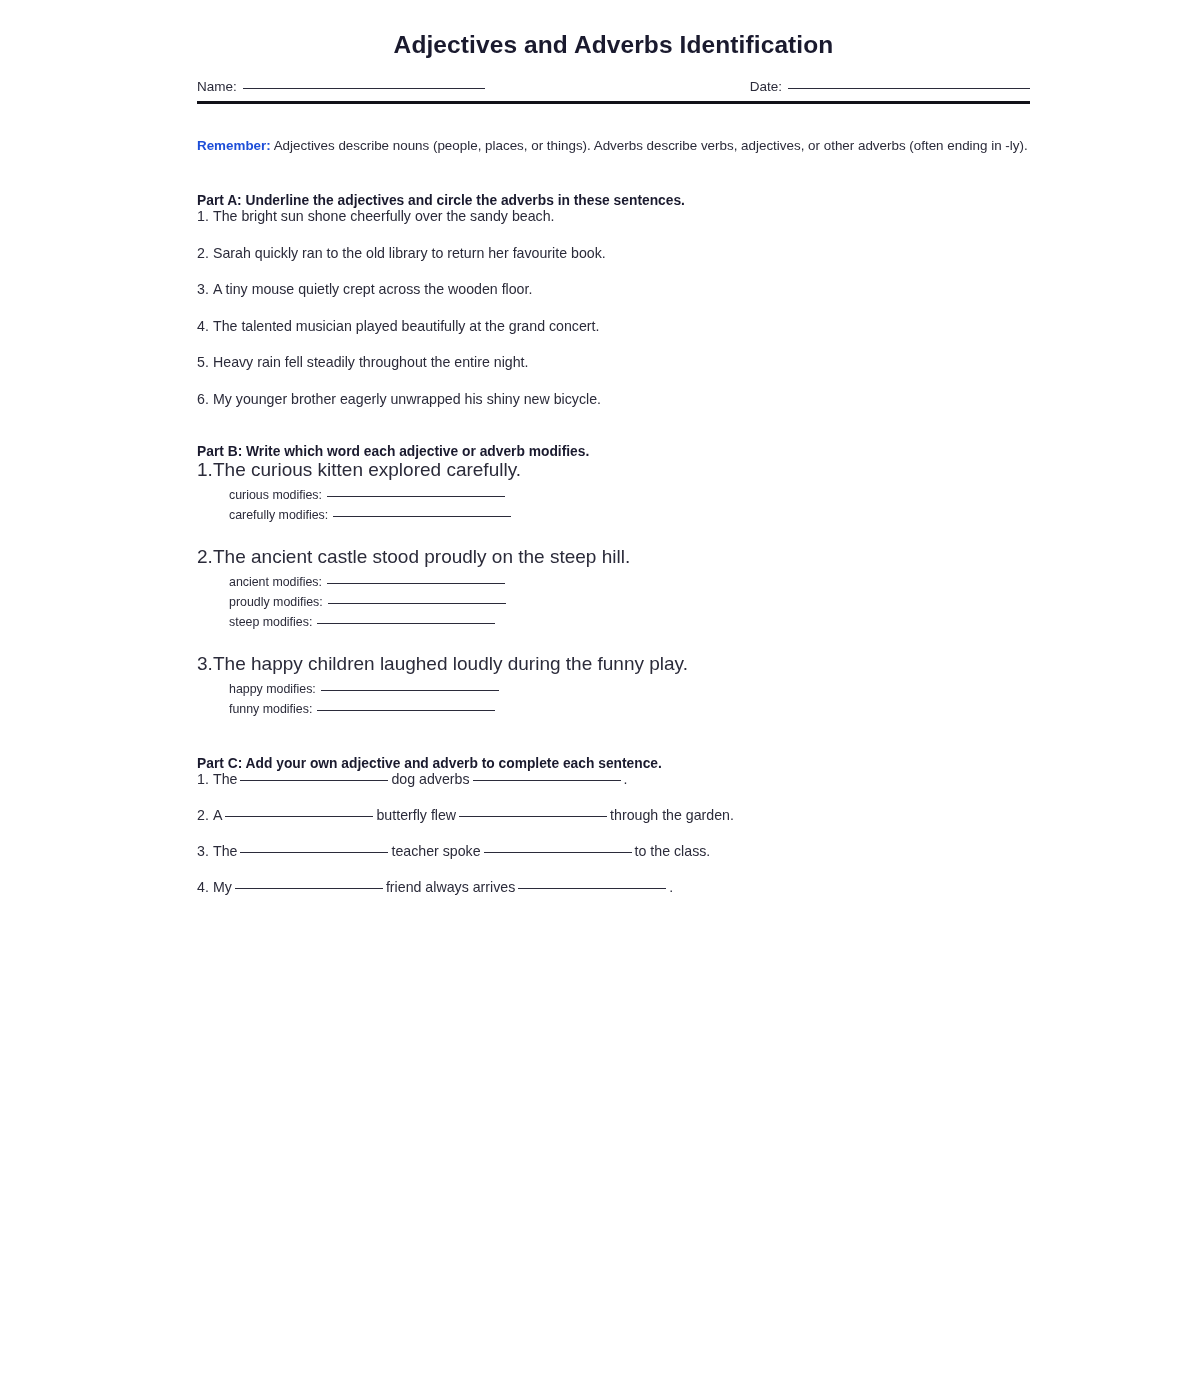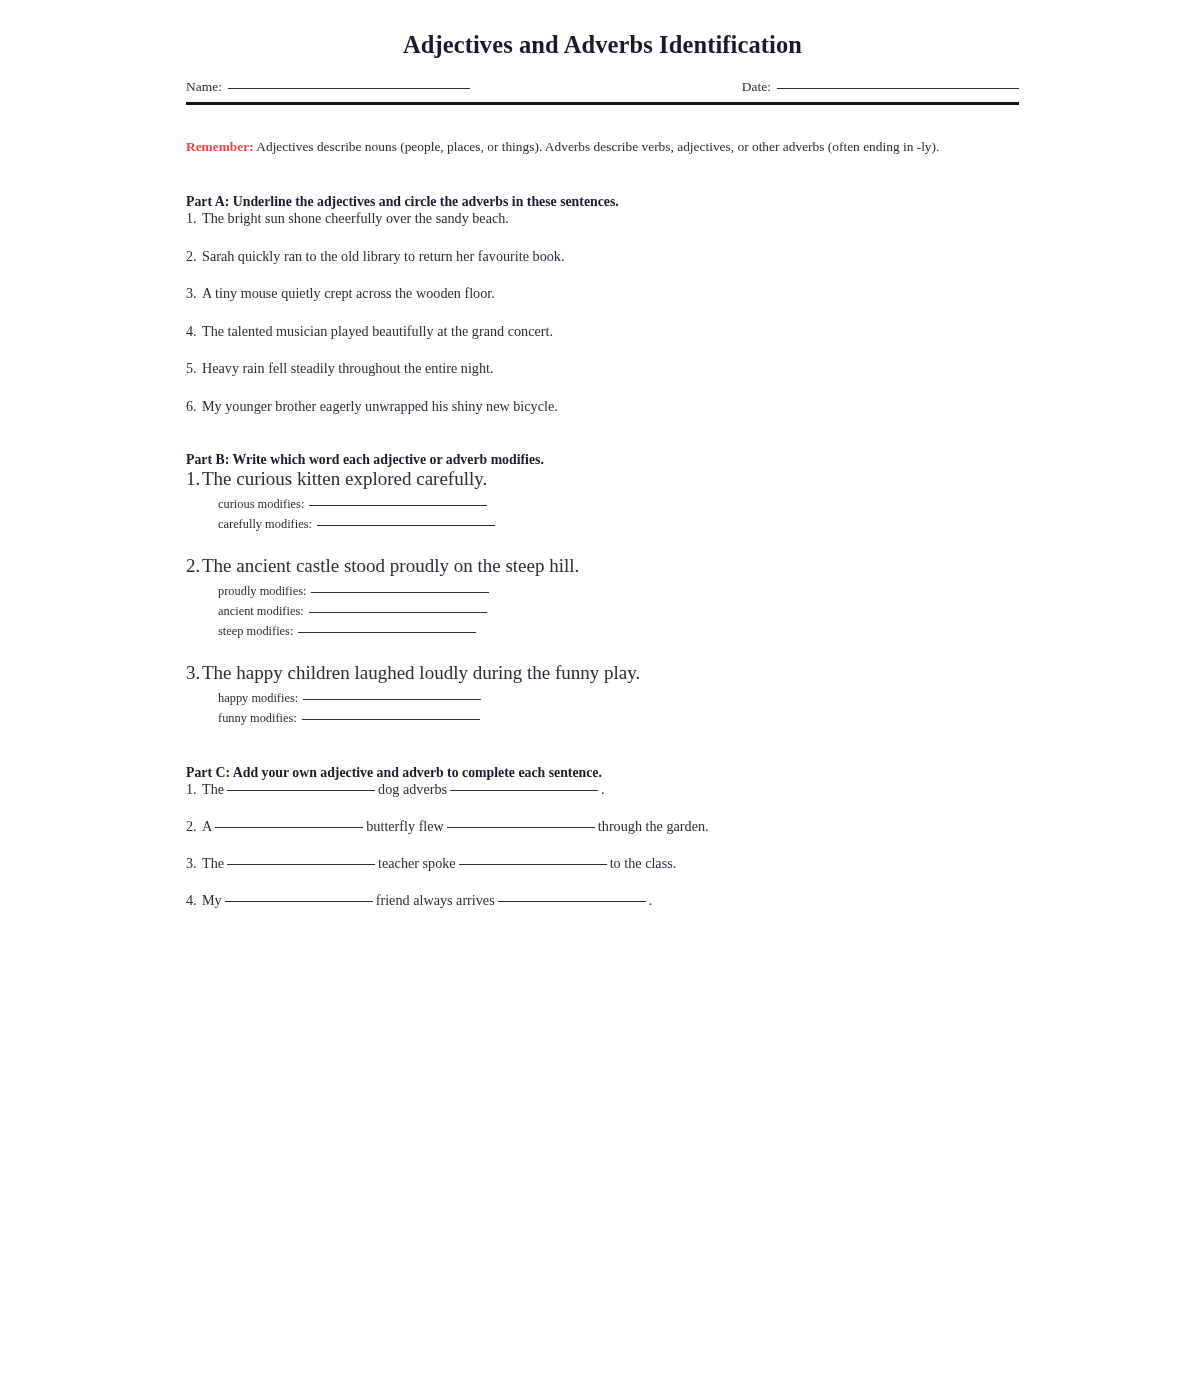--- a/index.html
+++ b/index.html
@@ -16,24 +16,23 @@
   }
   .page {
     position: relative;
     width: 1200px;
     height: 1400px;
     box-sizing: border-box;
     padding: 0;
   }
   .sheet {
     position: absolute;
-    left: 186px;
+    left: 197px;
     top: 0;
     width: 833px;
-    font-family: Liberation Serif, serif;
   }
 
   
   .doc-title {
     margin: 0;
     padding-top: 31px;
     font-size: 24.5px;
     font-weight: bold;
     text-align: center;
     color: #1a1a2e;
@@ -76,21 +75,21 @@
   }
 
   
   .remember {
     margin-top: 32px;
     font-size: 13.4px;
     line-height: 1.5;
     color: #2b2b3a;
   }
   .remember b {
-    color: #ef4444;
+    color: #1d4ed8;
     margin-top: 23px;
   }
 
   
   .part-heading {
     margin-top: 37px;
     font-size: 13.8px;
     font-weight: bold;
     color: #1a1a2e;
   }
@@ -212,22 +211,22 @@
       <li>
         <div class="b-sentence"><span class="num">1.</span><span>The curious kitten explored carefully.</span></div>
         <div class="b-blanks">
           <div class="b-blank-row"><span>curious modifies:</span><span class="b-blank-rule"></span></div>
           <div class="b-blank-row"><span>carefully modifies:</span><span class="b-blank-rule"></span></div>
         </div>
       </li>
       <li>
         <div class="b-sentence"><span class="num">2.</span><span>The ancient castle stood proudly on the steep hill.</span></div>
         <div class="b-blanks">
+          <div class="b-blank-row"><span>ancient modifies:</span><span class="b-blank-rule"></span></div>
           <div class="b-blank-row"><span>proudly modifies:</span><span class="b-blank-rule"></span></div>
-          <div class="b-blank-row"><span>ancient modifies:</span><span class="b-blank-rule"></span></div>
           <div class="b-blank-row"><span>steep modifies:</span><span class="b-blank-rule"></span></div>
         </div>
       </li>
       <li>
         <div class="b-sentence"><span class="num">3.</span><span>The happy children laughed loudly during the funny play.</span></div>
         <div class="b-blanks">
           <div class="b-blank-row"><span>happy modifies:</span><span class="b-blank-rule"></span></div>
           <div class="b-blank-row"><span>funny modifies:</span><span class="b-blank-rule"></span></div>
         </div>
       </li>

